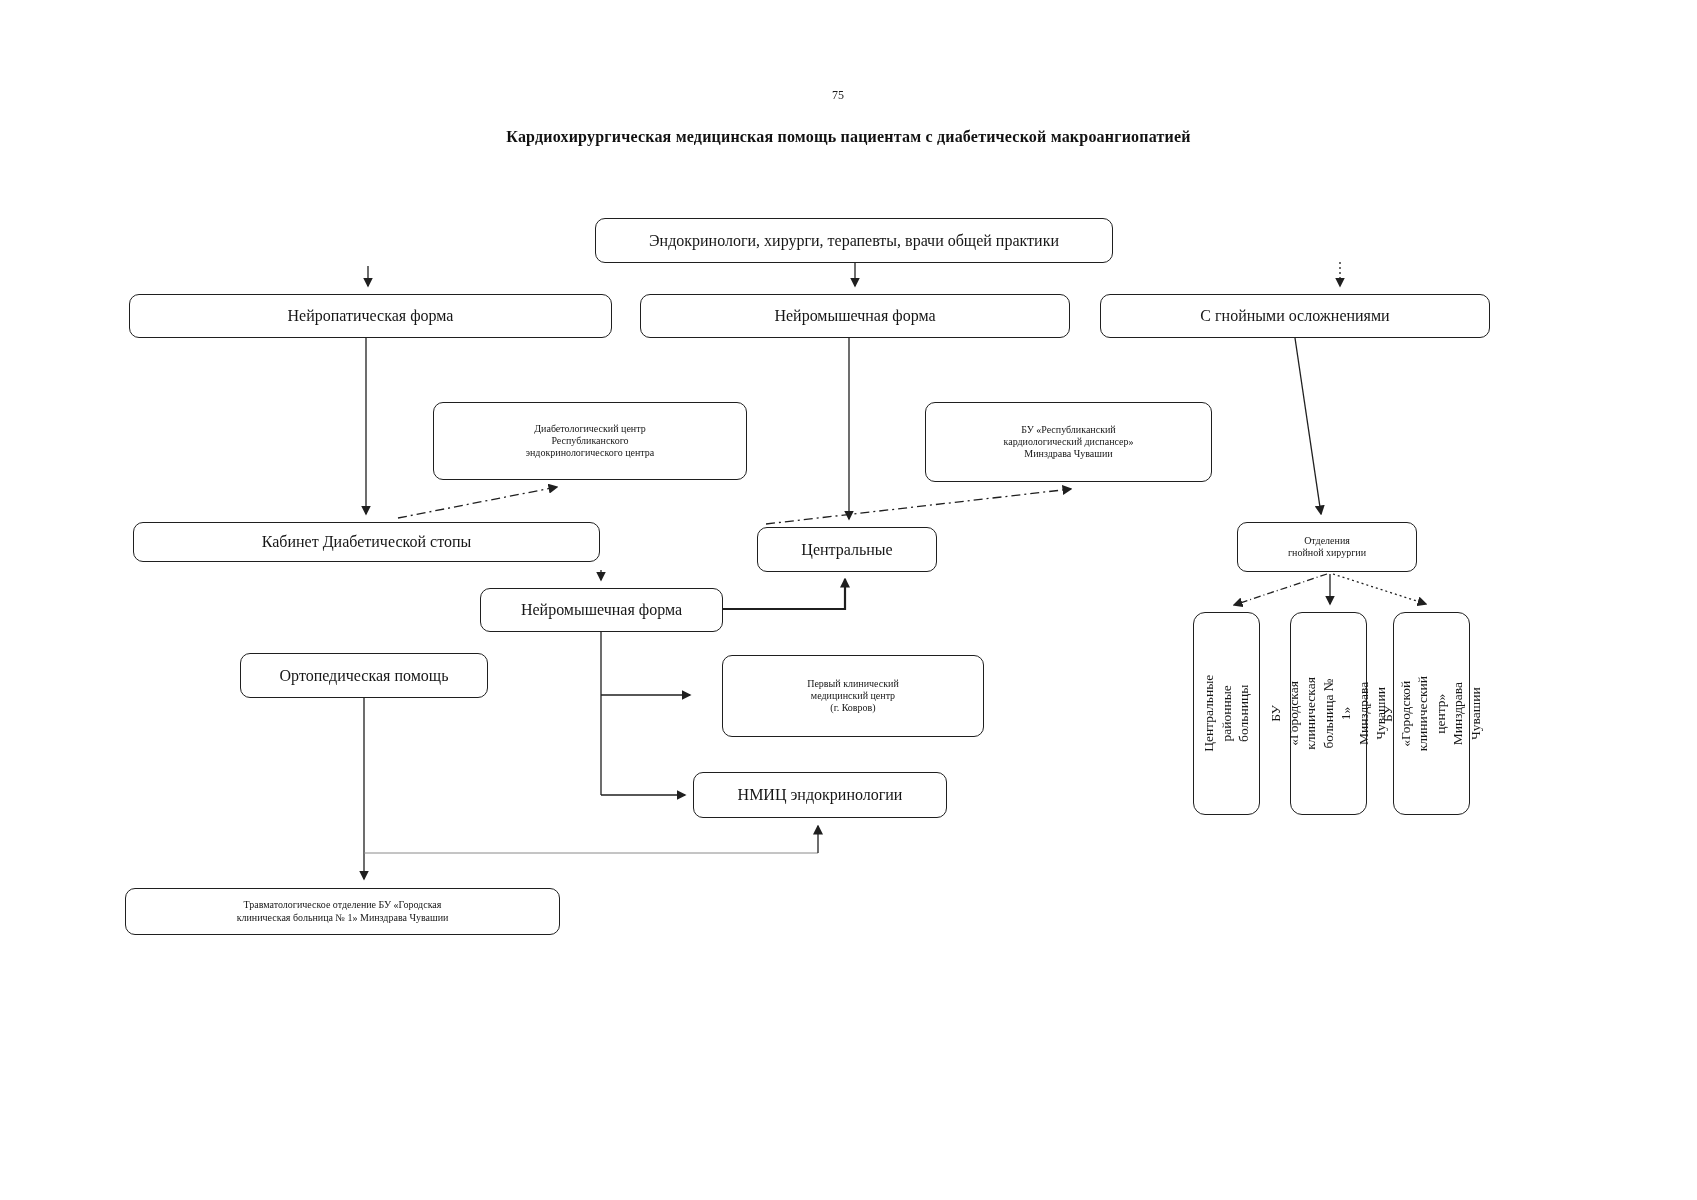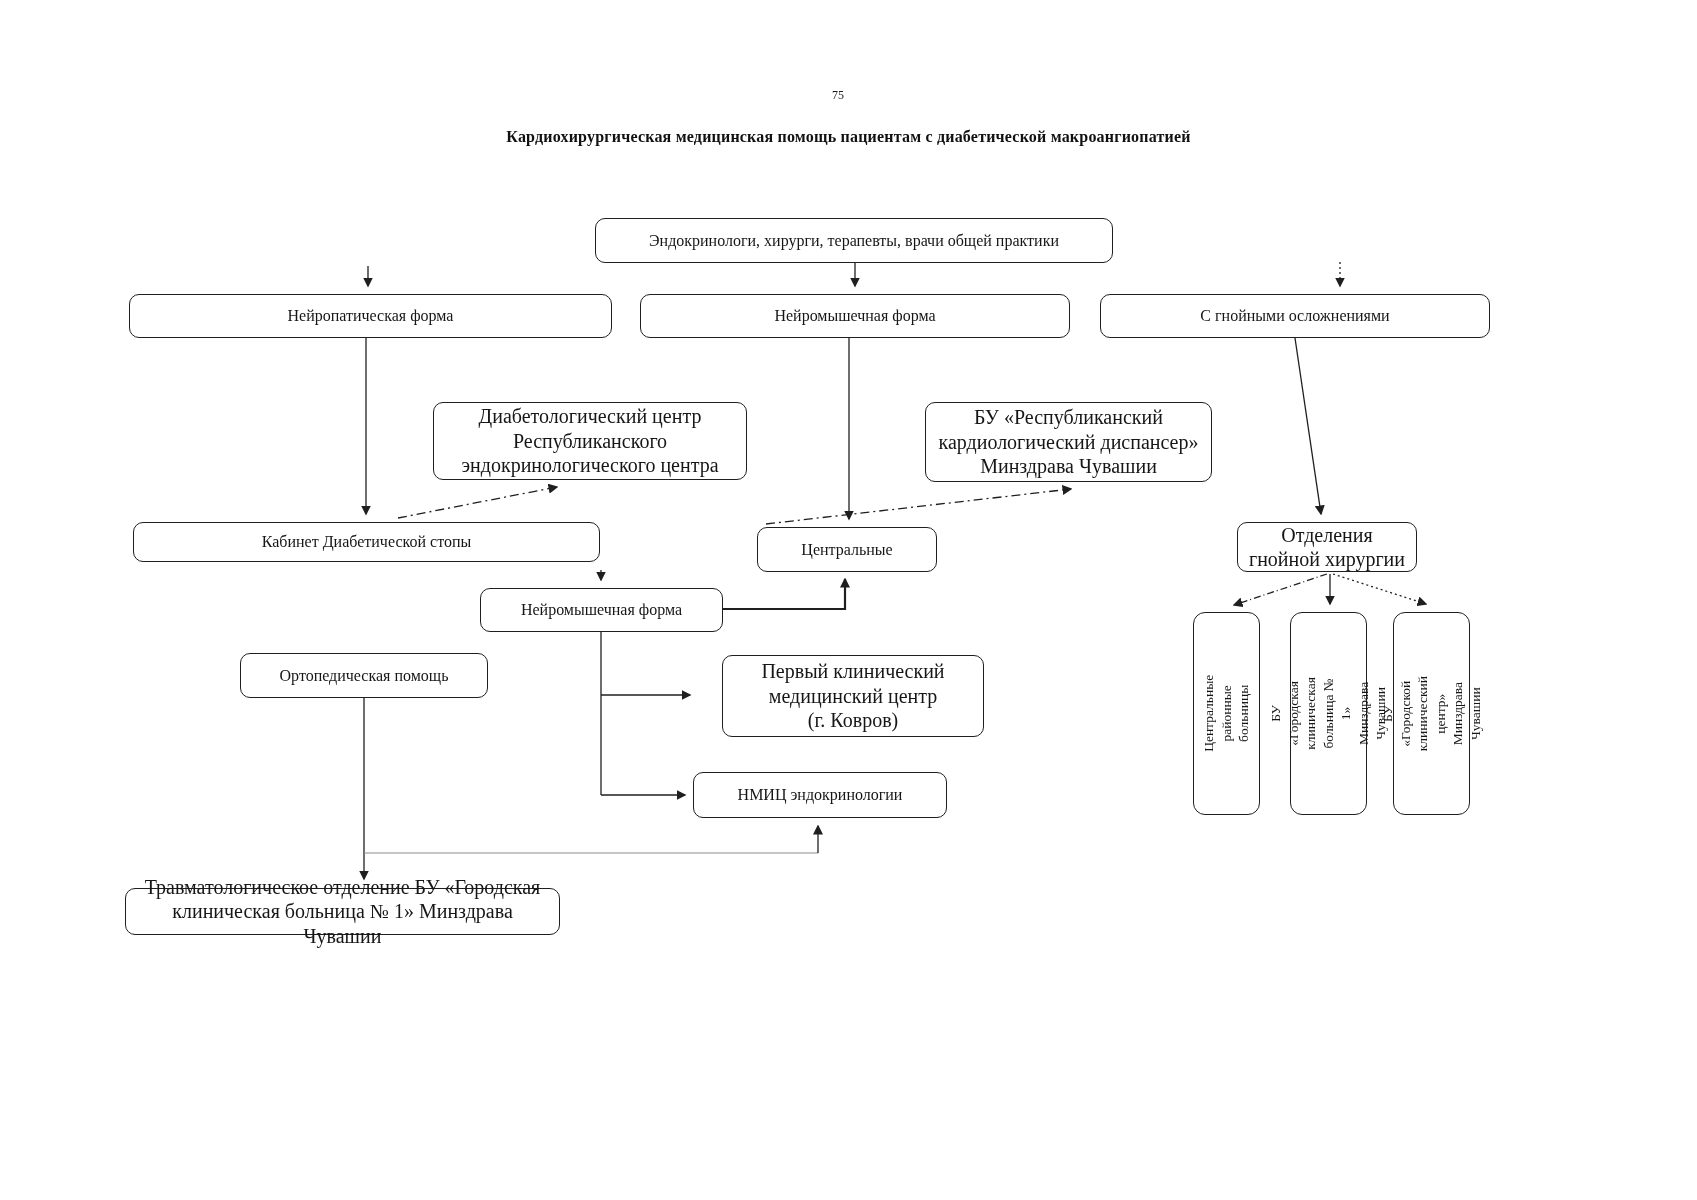--- a/index.html
+++ b/index.html
@@ -17,21 +17,21 @@
     font-size:16px;font-weight:bold;color:#111;letter-spacing:.2px;font-family:Liberation Serif, serif;
   }
   .node{
     position:absolute;box-sizing:border-box;
     border:1.4px solid #1f1f1f;border-radius:10px;background:#fff;
     display:flex;align-items:center;justify-content:center;
     text-align:center;white-space:pre-line;
     font-size:16px;line-height:1.22;color:#161616;
     padding:2px 8px;z-index:2;font-family:Liberation Serif, serif;
   }
-  .node.small{font-size:20px;}
+  .node.small{font-size:10px;}
   .vnode{
     position:absolute;box-sizing:border-box;
     border:1.4px solid #1f1f1f;border-radius:12px;background:#fff;
     display:flex;align-items:center;justify-content:center;z-index:2;
   }
   .vtext{
     transform:rotate(-90deg);transform-origin:center;
     white-space:pre-line;text-align:center;
     font-size:13.5px;line-height:1.3;color:#161616;width:196px;
   }

